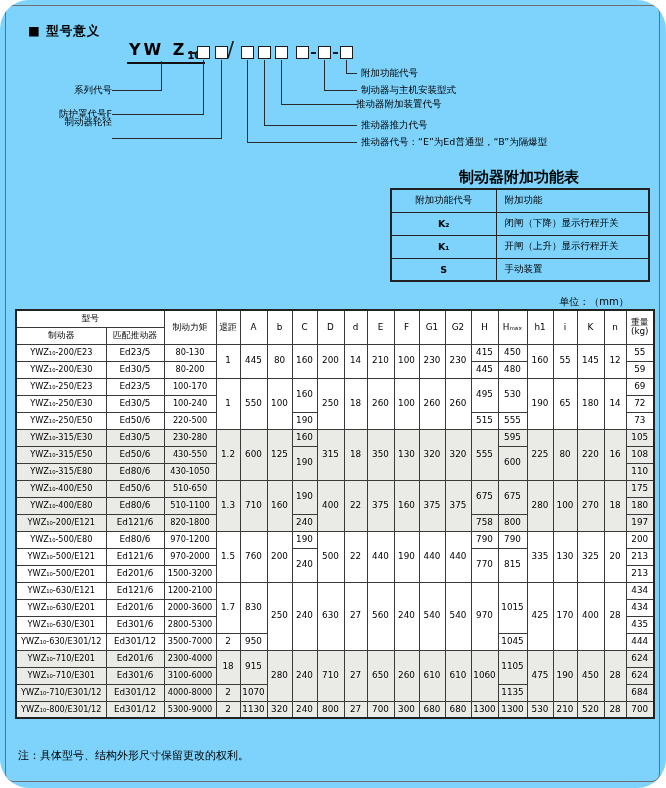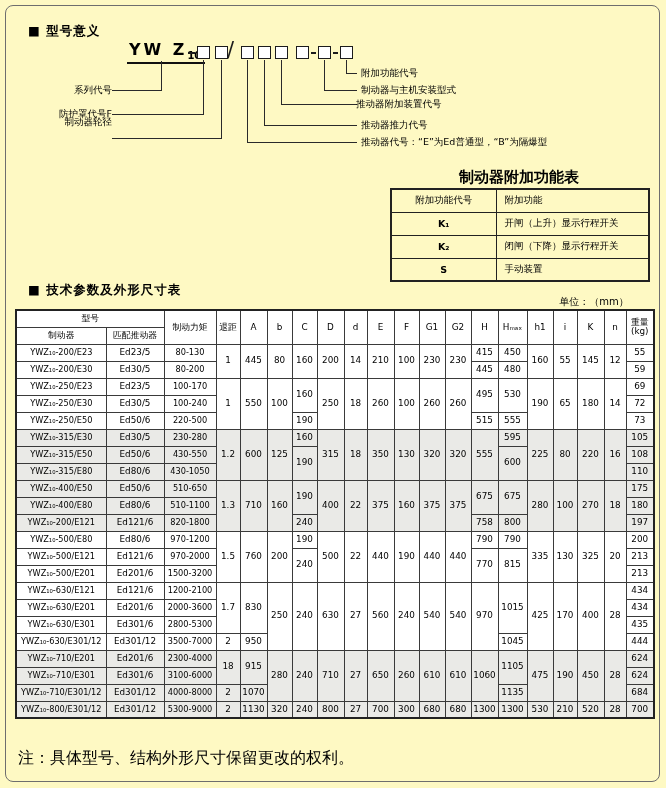--- a/index.html
+++ b/index.html
@@ -1,18 +1,18 @@
 <!DOCTYPE html>
 <html><head>
 <meta charset="utf-8">
 <style>
   * { box-sizing: border-box; margin: 0; padding: 0; }
   html,body { width:666px; height:788px; }
   body { background:#fff; font-family:"DejaVu Sans",sans-serif; color:#111; }
-  .page { position:relative; width:666px; height:788px; background:#fef9c3; overflow:hidden; }
+  .page { position:relative; width:666px; height:788px; background:#7dd3fc; overflow:hidden;border-radius:29px; }
   .frame { position:absolute; left:5px; top:5px; width:655px; height:777px; border:1px solid #6e6e6e; border-radius:8px; }
   .sec-title { position:absolute; font-weight:bold; font-size:12.5px; color:#000; letter-spacing:1px; }
   #sec1 { left:28px; top:23px; }
   #sec2 { left:28px; top:282px; }
 
   
   .series { position:absolute; left:127px; top:40px; font-weight:bold; font-size:16px;
             letter-spacing:3px; border-bottom:2px solid #111; padding:0 4px 1px 2px; color:#000; }
   .series sub { font-size:10px; letter-spacing:0; }
   .mbox { position:absolute; top:46px; width:13px; height:13px; border:1.5px solid #1c1c1c; background:#fff; }
@@ -36,21 +36,21 @@
 
   
   table.main { position:absolute; left:15px; top:309px; width:638px; border-collapse:collapse;
                border:2px solid #222; table-layout:fixed; }
   table.main th, table.main td { border:1px solid #3a3a3a; text-align:center; vertical-align:middle;
                font-size:8.8px; font-weight:normal; color:#000; padding:0; line-height:1.05;
                height:17px; overflow:hidden; white-space:pre-line; background:#fff; }
   table.main td.c0 { font-size:8.2px; }
   table.main td.c2 { font-size:8.2px;margin-left:43px; }
   table.main tr.shaded td { background:#eaeae7; }
-  .note { position:absolute; left:18px; top:748px; font-size:16px; color:#000; }
+  .note { position:absolute; left:18px; top:748px; font-size:11px; color:#000; }
 </style>
 </head>
 <body>
 
 <div class="page">
   <div class="frame"></div>
 
   <div id="sec1" class="sec-title">■ 型号意义</div>
 
   <div>
@@ -100,35 +100,34 @@
         <col style="width:153px">
       </colgroup>
   <thead>
         <tr>
           <th>附加功能代号</th>
           <th>附加功能</th>
         </tr>
       </thead>
       <tbody>
         <tr>
+          <td class="c0">K₂</td>
+          <td class="c1">闭闸（下降）显示行程开关</td>
+        </tr>
+        <tr>
           <td class="c0">K₁</td>
           <td class="c1">开闸（上升）显示行程开关</td>
         </tr>
         <tr>
-          <td class="c0">K₂</td>
-          <td class="c1">闭闸（下降）显示行程开关</td>
-        </tr>
-        <tr>
           <td class="c0">S</td>
           <td class="c1">手动装置</td>
         </tr>
       </tbody>
     </table>
 
-  <div id="sec2" class="sec-title">■ 技术参数及外形尺寸表</div>
   <div class="unit">单位：（mm）</div>
 
   <table class="main" id="main-table">
     <colgroup>
       <col style="width:90px">
         <col style="width:58px">
         <col style="width:52px">
         <col style="width:24px">
       <col style="width:27px">
         <col style="width:25px">

